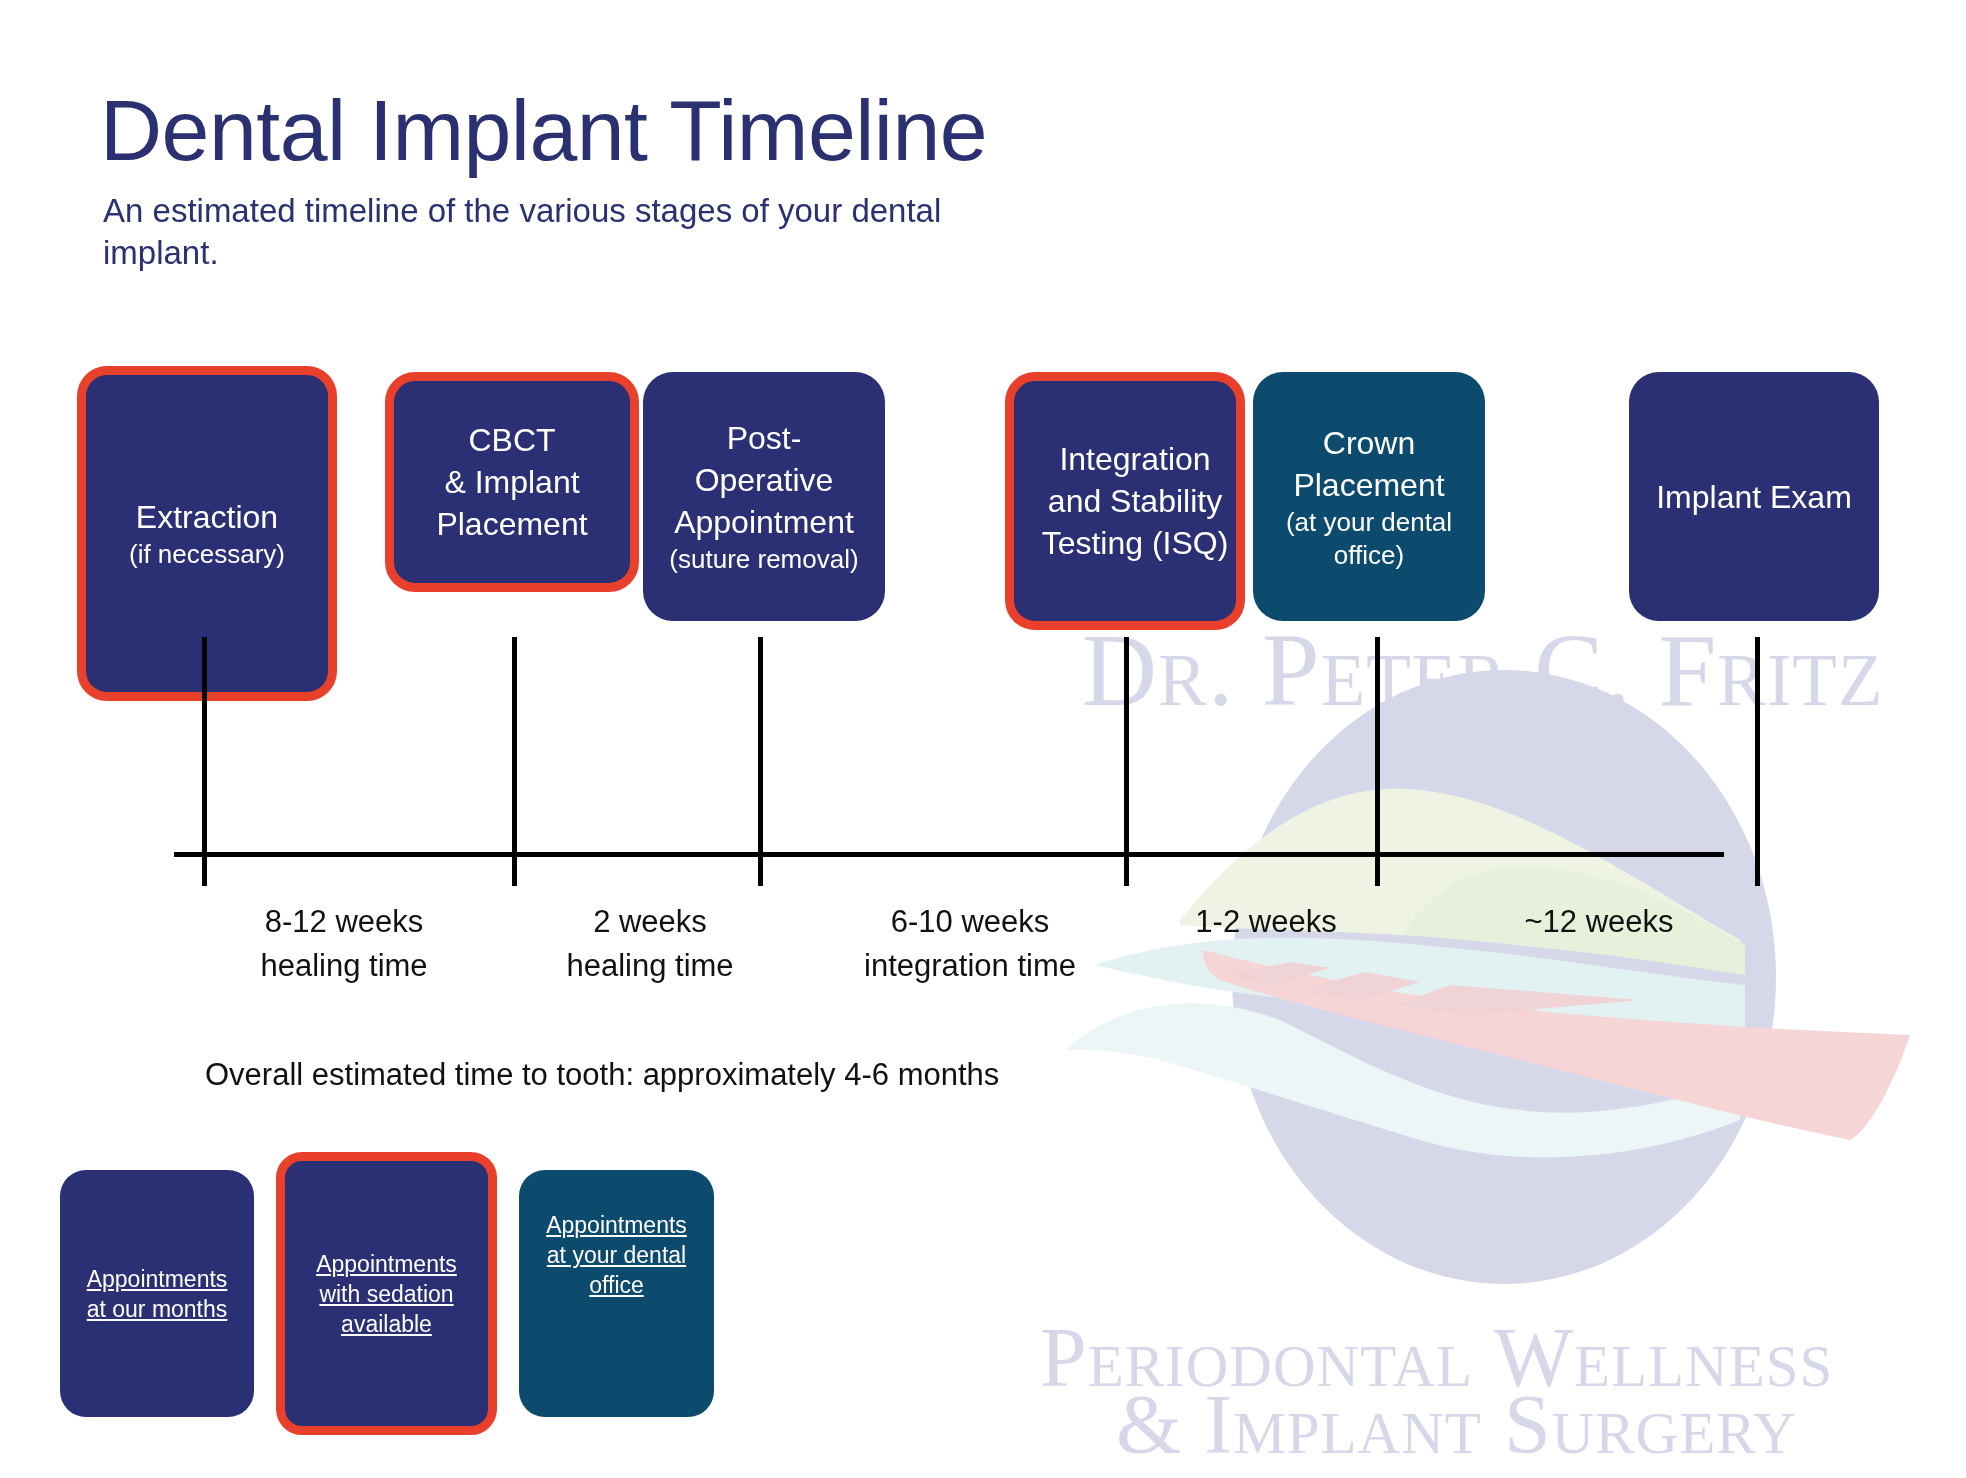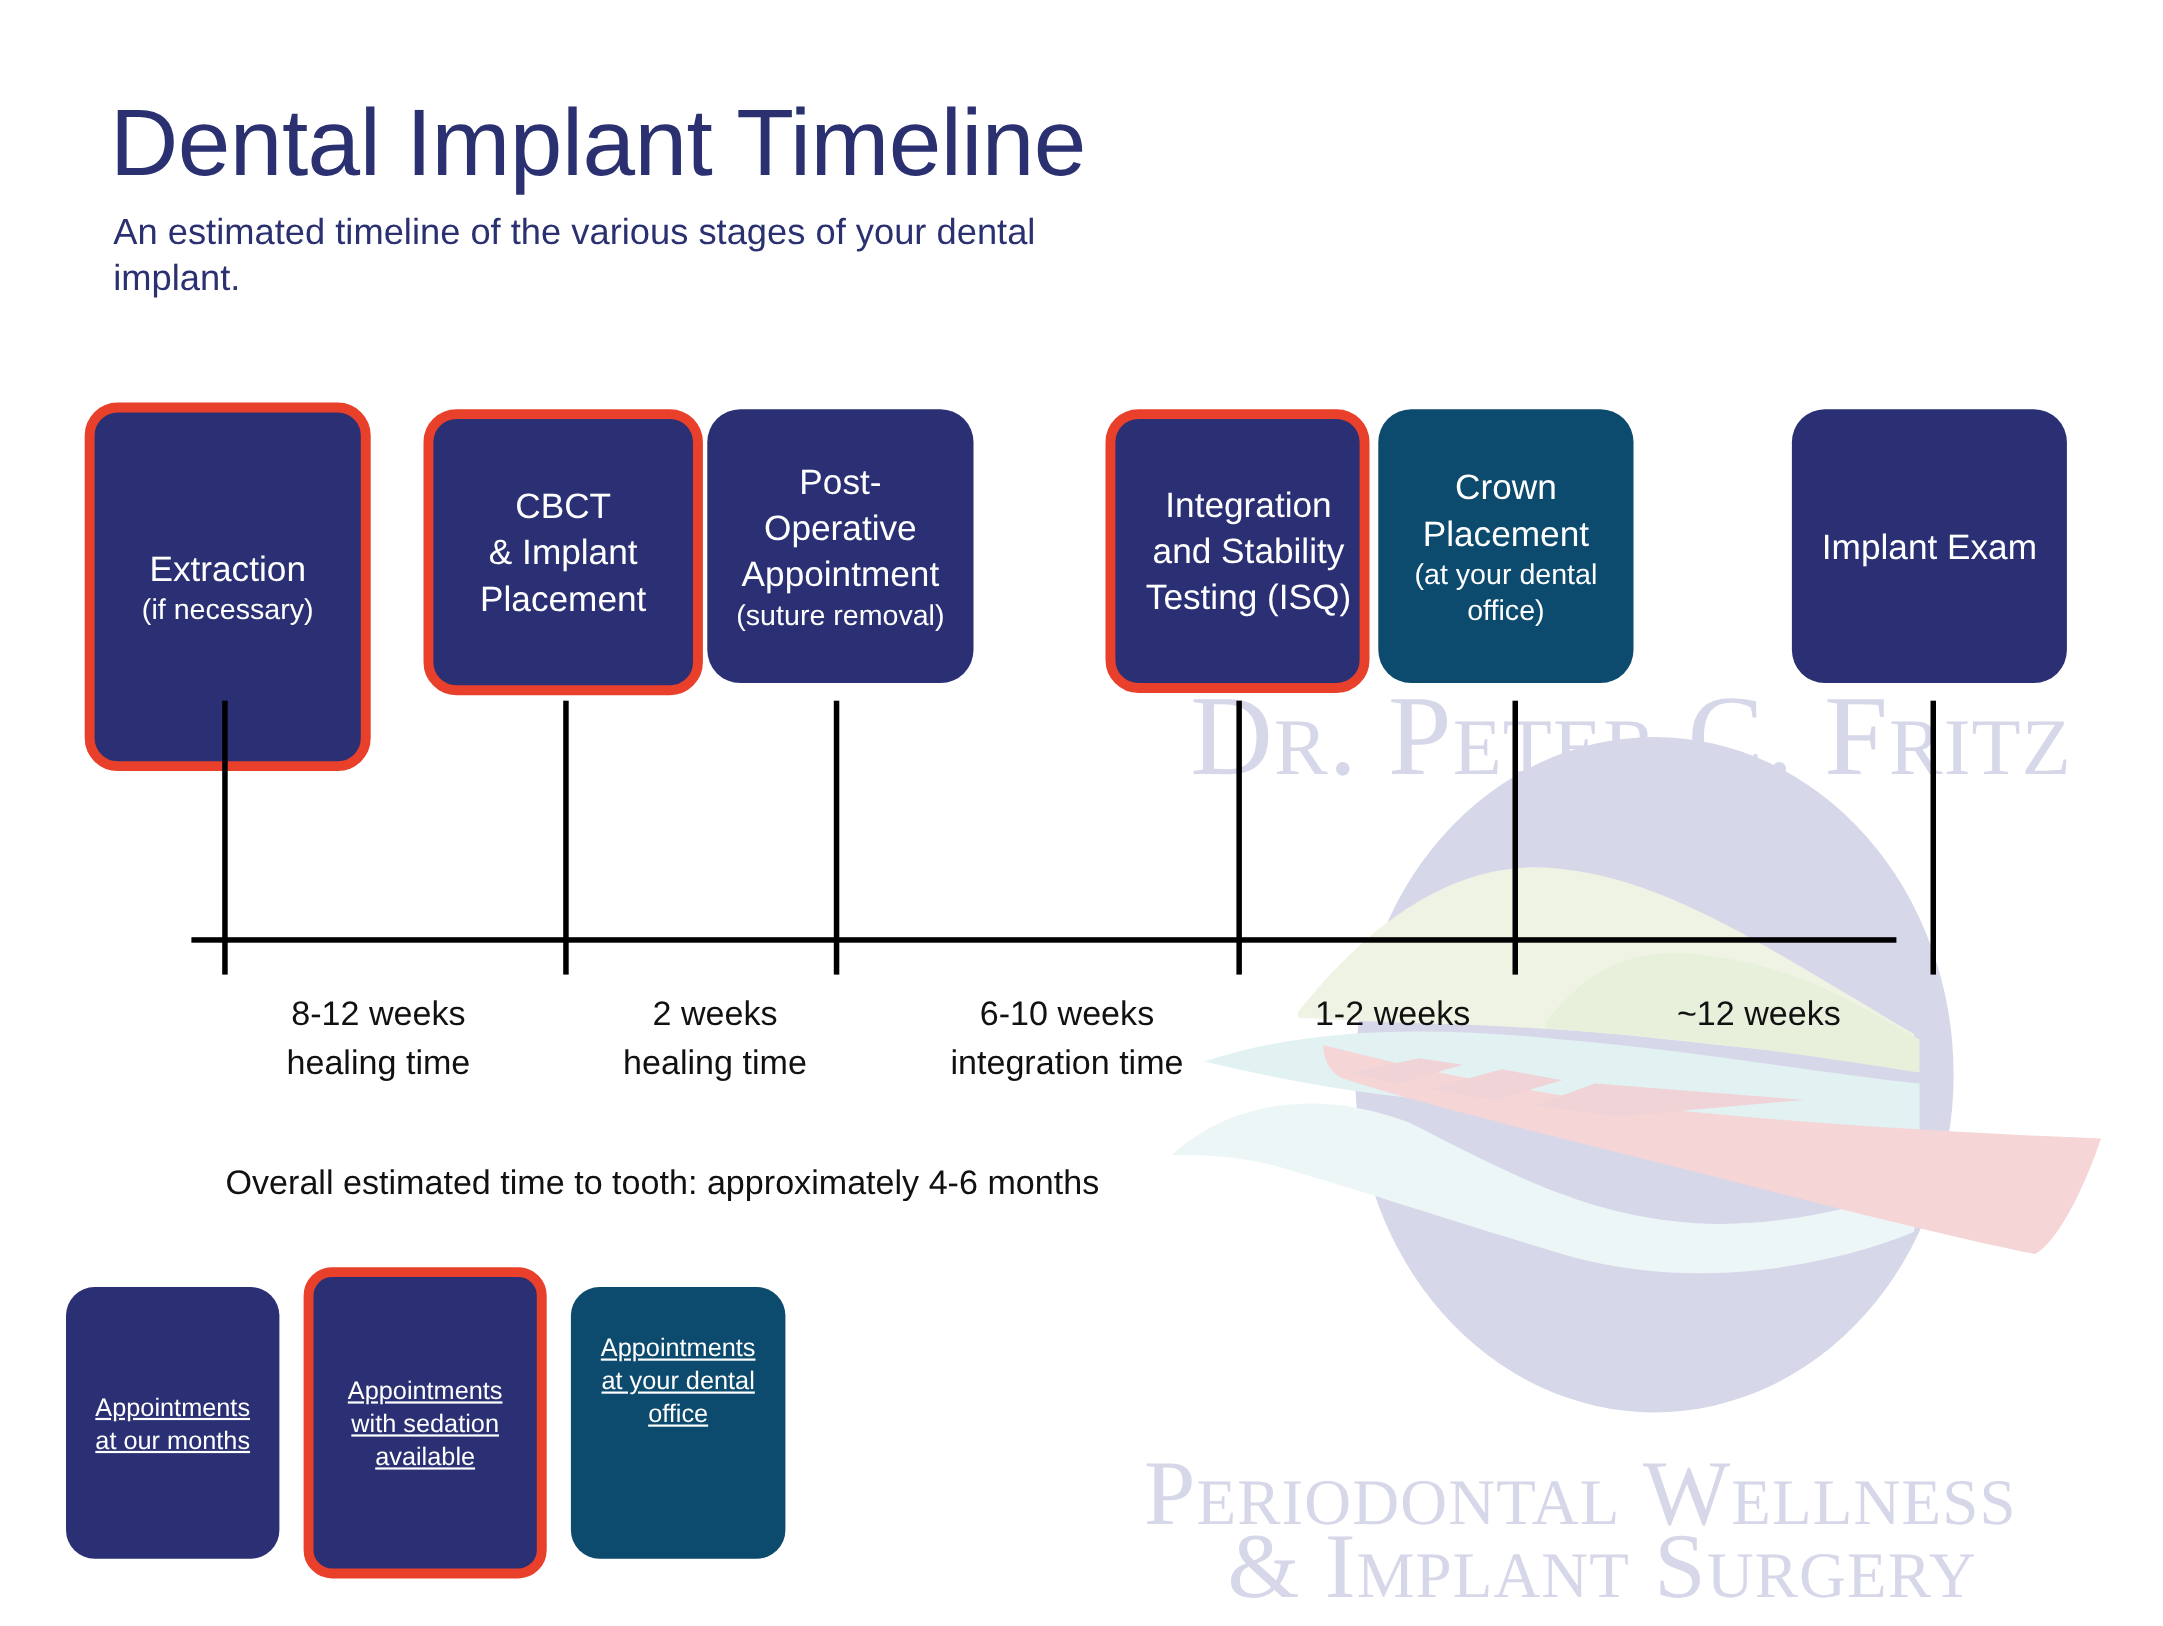--- a/index.html
+++ b/index.html
@@ -61,21 +61,21 @@
 <div class="wm-text" id="wm-practice-2">&amp; Implant Surgery</div>
 
 <div class="abs" id="title">Dental Implant Timeline</div>
 <div class="abs" id="subtitle">An estimated timeline of the various stages of your dental implant.</div>
 
 <div class="box navy sed" style="left:77px; top:366px; width:260px; height:335px;">
   <div class="main">Extraction</div>
   <div class="sub">(if necessary)</div>
 </div>
 
-<div class="box navy sed" style="left:385px; top:372px; width:254px; height:260px;">
+<div class="box navy sed" style="left:385px; top:372px; width:254px; height:220px;">
   <div class="main">CBCT</div>
   <div class="main">&amp; Implant</div>
   <div class="main">Placement</div>
 </div>
 
 <div class="box navy" style="left:643px; top:372px; width:242px; height:249px;">
   <div class="main">Post-</div>
   <div class="main">Operative</div>
   <div class="main">Appointment</div>
   <div class="sub">(suture removal)</div>

